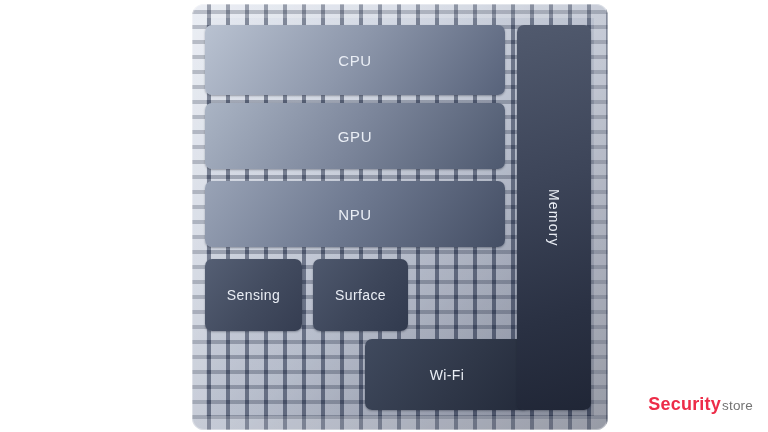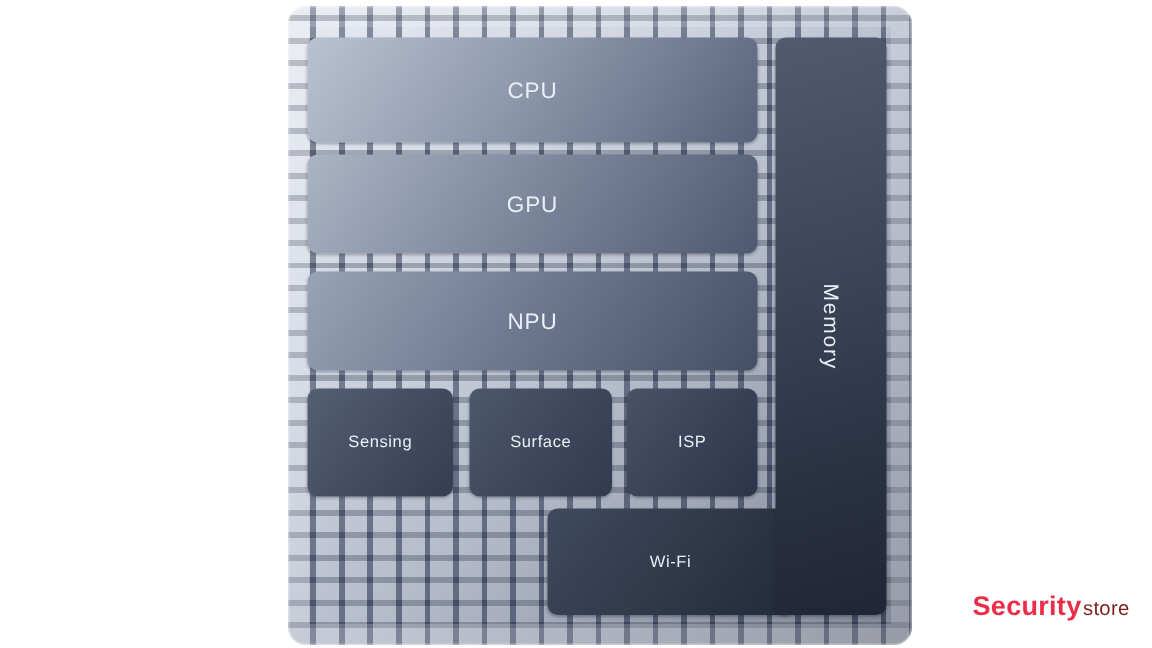--- a/index.html
+++ b/index.html
@@ -49,21 +49,21 @@
     justify-content: center;
     color: #eaeef5;
     z-index: 2;
     box-shadow: 0 1px 2px rgba(20,25,40,0.35);
   }
   .lbl {
     letter-spacing: 0.6px;
     white-space: nowrap;
   }
   .big .lbl   { font-size: 15px; }
-  .small .lbl { font-size: 11px; letter-spacing: 0.4px; }
+  .small .lbl { font-size: 14px; letter-spacing: 0.4px; }
 
   .cpu      { left: 13px;  top: 21px;  width: 300px; height: 70px;
               background: linear-gradient(125deg, #b9c2d1 0%, #8d97ab 48%, #57627a 100%); }
   .gpu      { left: 13px;  top: 99px;  width: 300px; height: 66px;
               background: linear-gradient(125deg, #aab4c4 0%, #7e889d 48%, #4e596f 100%); }
   .npu      { left: 13px;  top: 177px; width: 300px; height: 66px;
               background: linear-gradient(125deg, #99a3b6 0%, #6e7990 48%, #444e64 100%); align-items: center; }
   .sensing  { left: 13px;  top: 255px; width: 97px;  height: 72px;
               background: linear-gradient(128deg, #555f74 0%, #424b5f 55%, #353d51 100%); }
   .security { left: 121px; top: 255px; width: 95px;  height: 72px;
@@ -123,33 +123,30 @@
     </div>
 
     <div class="block small sensing">
       <span class="lbl">Sensing</span>
     </div>
 
     <div class="block small security">
       <span class="lbl">Surface</span>
     </div>
 
-    <div class="block small isp">
-      <span class="lbl">ISP</span>
-    </div>
 
 
     <div class="block small wifi">
       <span class="lbl">Wi-Fi</span>
     </div>
 
     <div class="block memory">
       <span class="lbl">Memory</span>
     </div>
 
   </div>
 
   <div class="logo">
     <span class="brand" style="color: rgb(237, 44, 72);">Security</span>
-    <span class="suffix" style="color: #7f1d1d;">store</span>
+    <span class="suffix" style="color: #737373;">store</span>
   </div>
 
 </div>
 
 </body></html>

